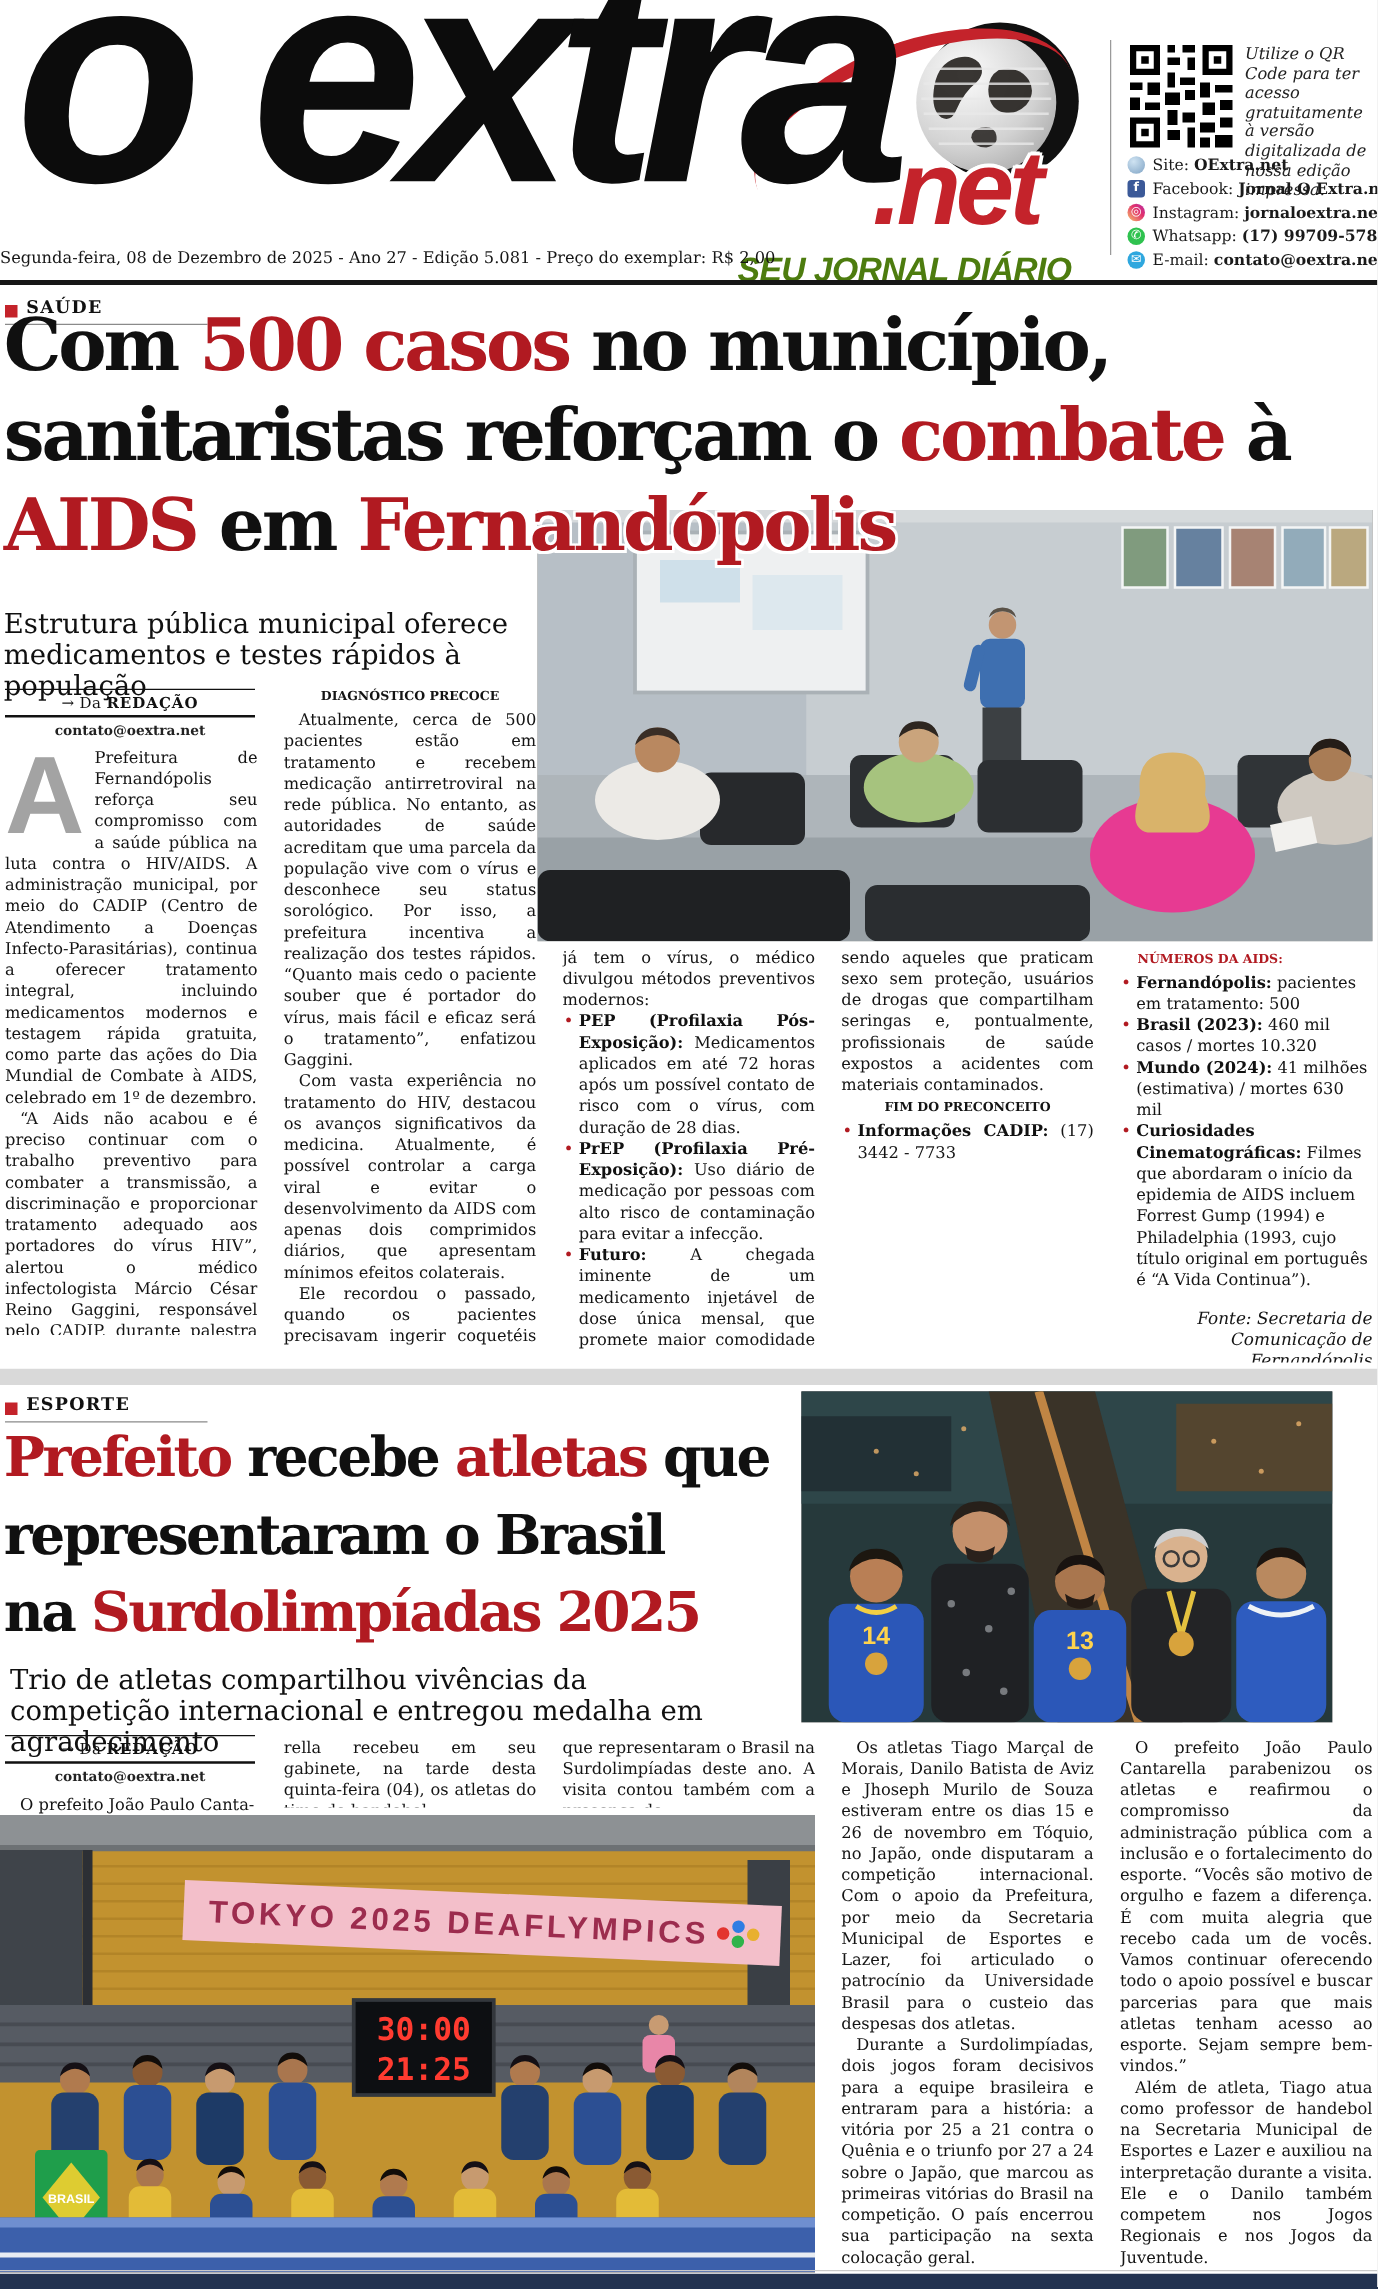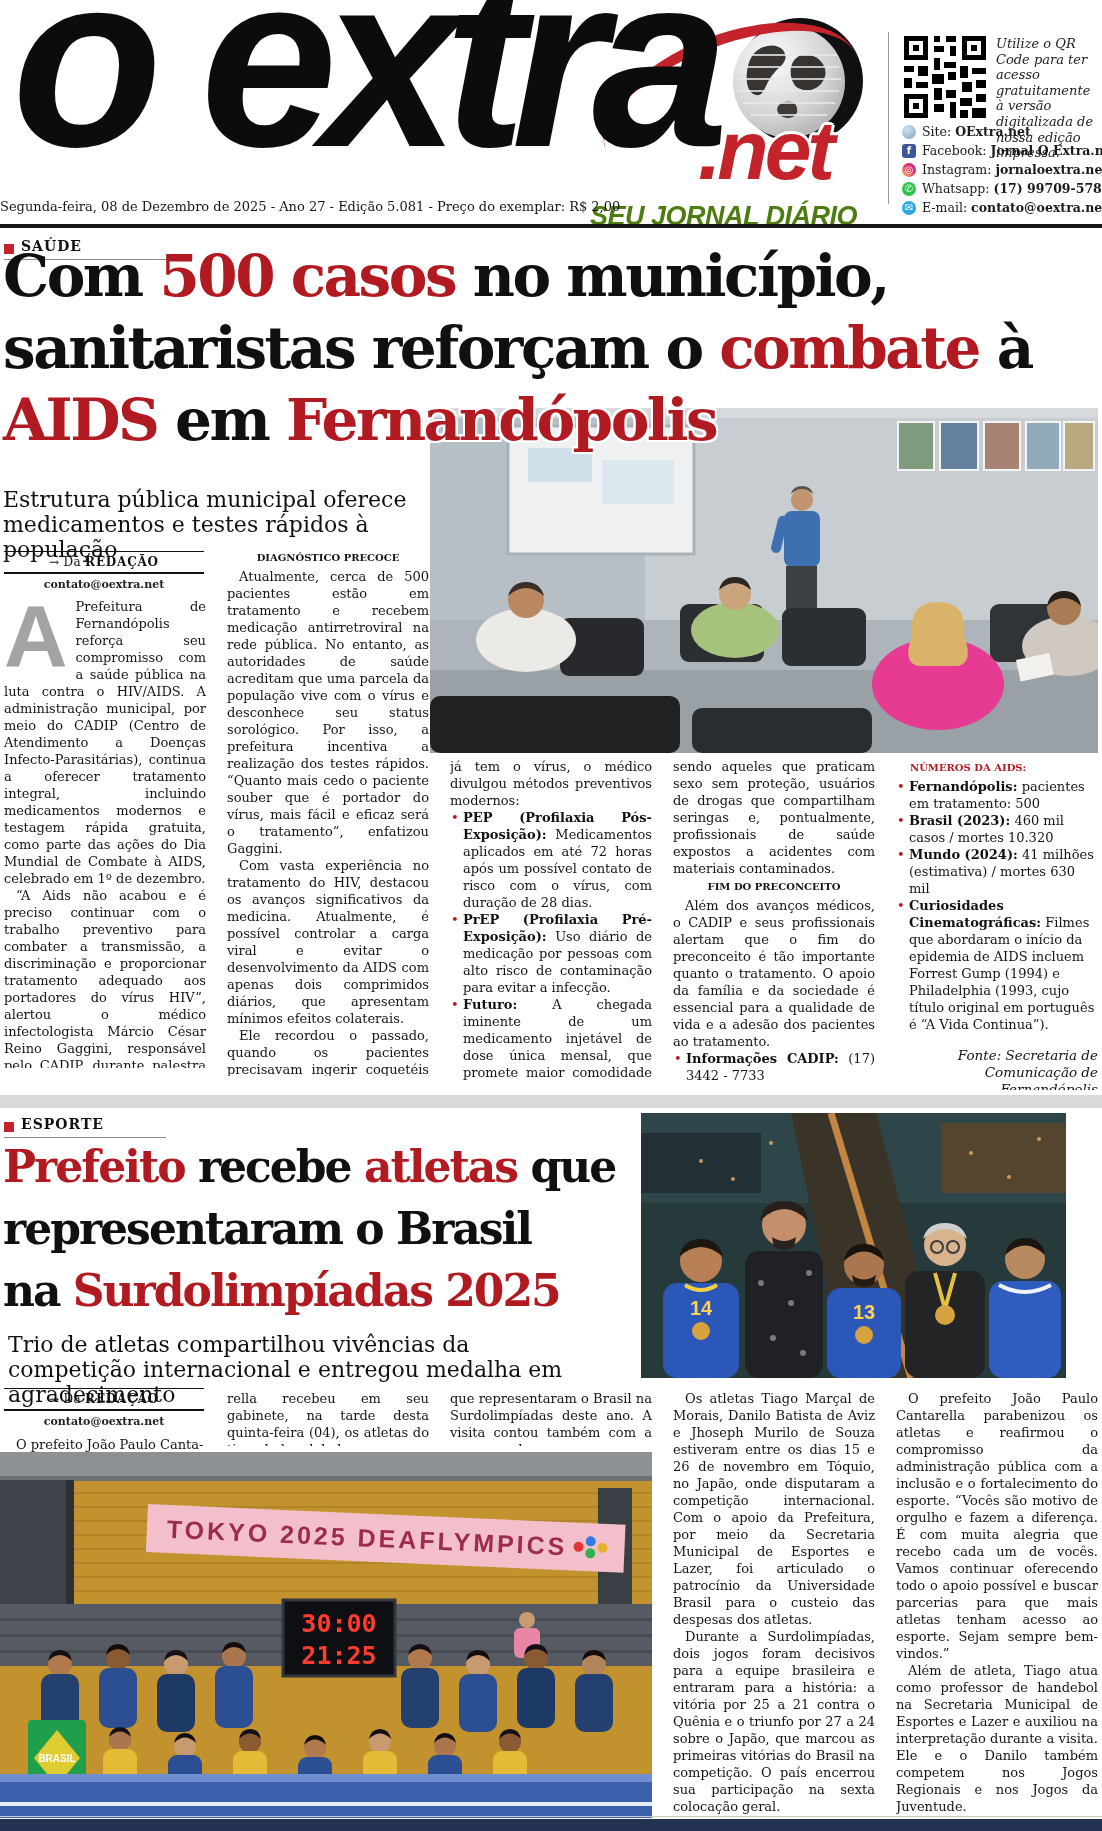--- a/index.html
+++ b/index.html
@@ -268,21 +268,20 @@
     <p>já tem o vírus, o médico divulgou métodos preventivos modernos:</p>
     <div class="bi"><b>PEP (Profilaxia Pós-Exposição):</b> <span>Medicamentos aplicados em até 72 horas após um possível contato de risco com o vírus, com duração de 28 dias.</span></div>
     <div class="bi"><b>PrEP (Profilaxia Pré-Exposição):</b> <span>Uso diário de medicação por pessoas com alto risco de contaminação para evitar a infecção.</span></div>
     <div class="bi"><b>Futuro:</b> <span>A chegada iminente de um medicamento injetável de dose única mensal, que promete maior comodidade e adesão ao tratamento preventivo.</span></div>
 
   </div>
 
   <div class="abs bodycol blist" style="left:673px;top:758px;height:322px">
     <p>sendo aqueles que praticam sexo sem proteção, usuários de drogas que compartilham seringas e, pontualmente, profissionais de saúde expostos a acidentes com materiais contaminados.</p>
     <div class="chead">FIM DO PRECONCEITO</div>
-    <p class="ind">Além dos avanços médicos, o CADIP e seus profissionais alertam que o fim do preconceito é tão importante quanto o tratamento. O apoio da família e da sociedade é essencial para a qualidade de vida e a adesão dos pacientes ao tratamento.</p>
     <div class="bi"><b>Informações CADIP:</b> <span>(17) 3442 - 7733</span></div>
   </div>
 
   <div class="abs bodycol blist" style="left:896px;top:758px;height:332px;text-align:left">
     <div class="chead red">NÚMEROS DA AIDS:</div>
     <div class="bi"><b>Fernandópolis:</b> <span>pacientes em tratamento: 500</span></div>
     <div class="bi"><b>Brasil (2023):</b> <span>460 mil casos / mortes 10.320</span></div>
     <div class="bi"><b>Mundo (2024):</b> <span>41 milhões (estimativa) / mortes 630 mil</span></div>
     <div class="bi"><b>Curiosidades Cinematográficas:</b> <span>Filmes que abordaram o início da epidemia de AIDS incluem Forrest Gump (1994) e Philadelphia (1993, cujo título original em português é “A Vida Continua”).</span></div>
     <div class="fonte">Fonte: Secretaria de Comunicação de Fernandópolis</div>

